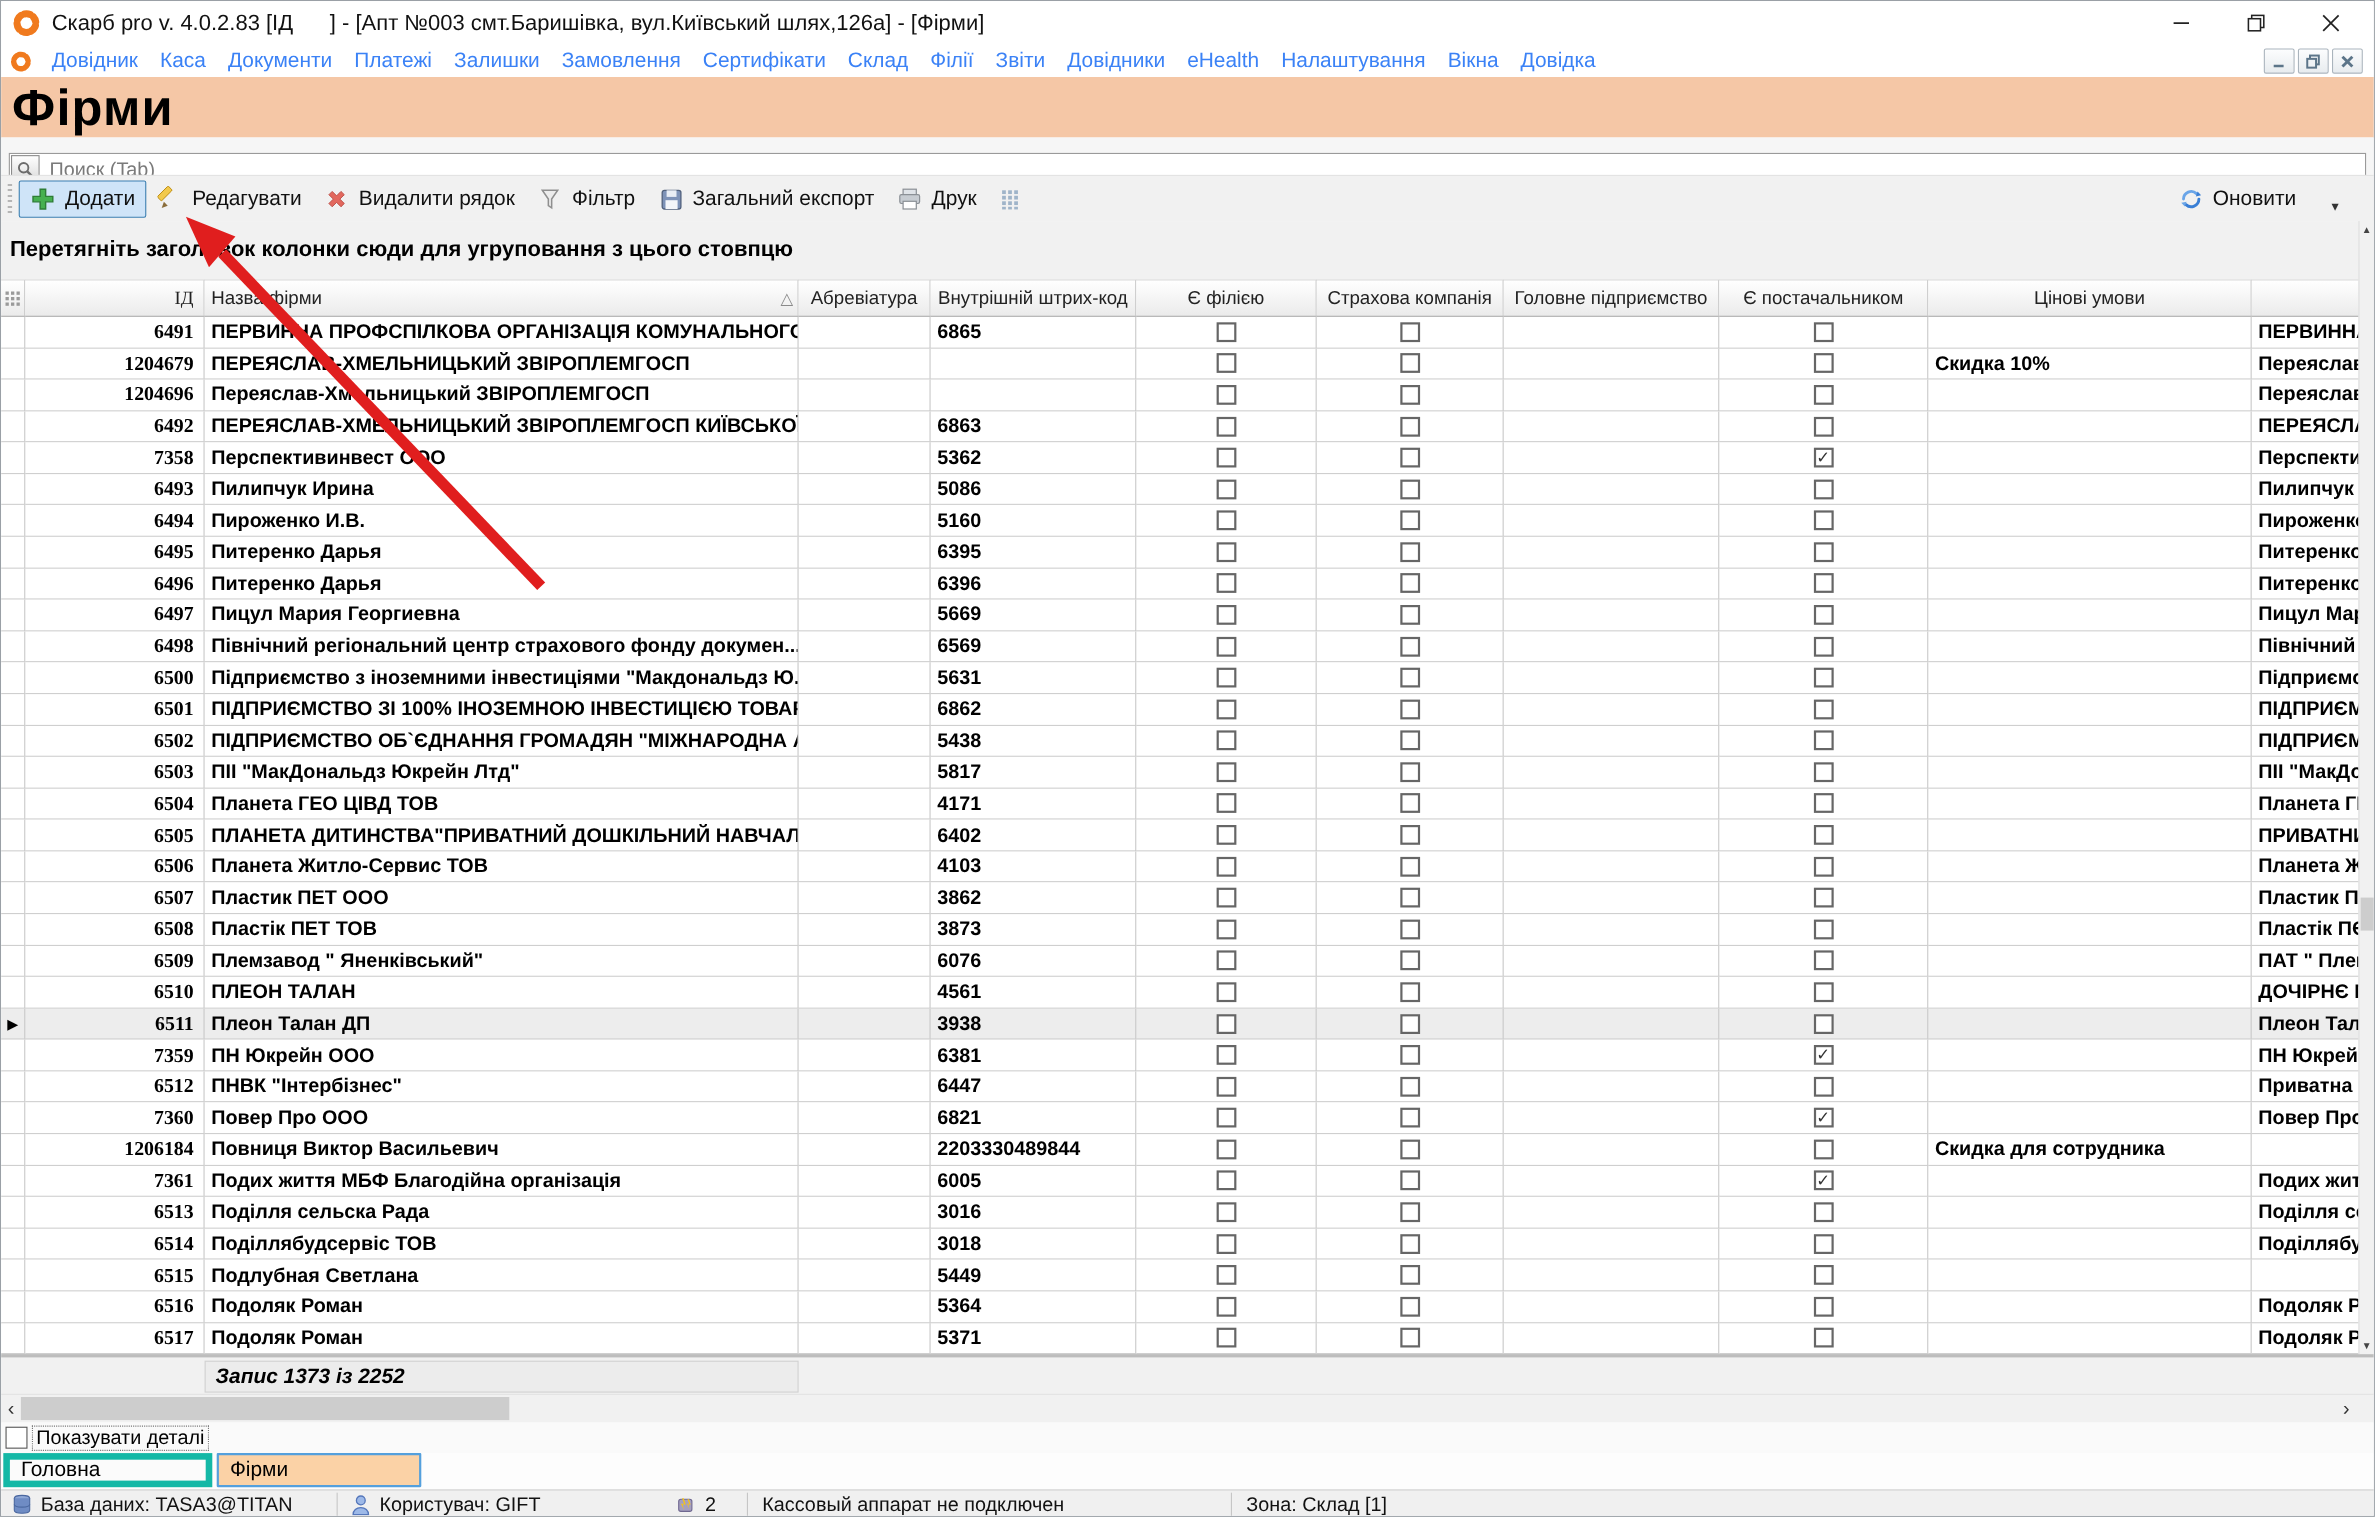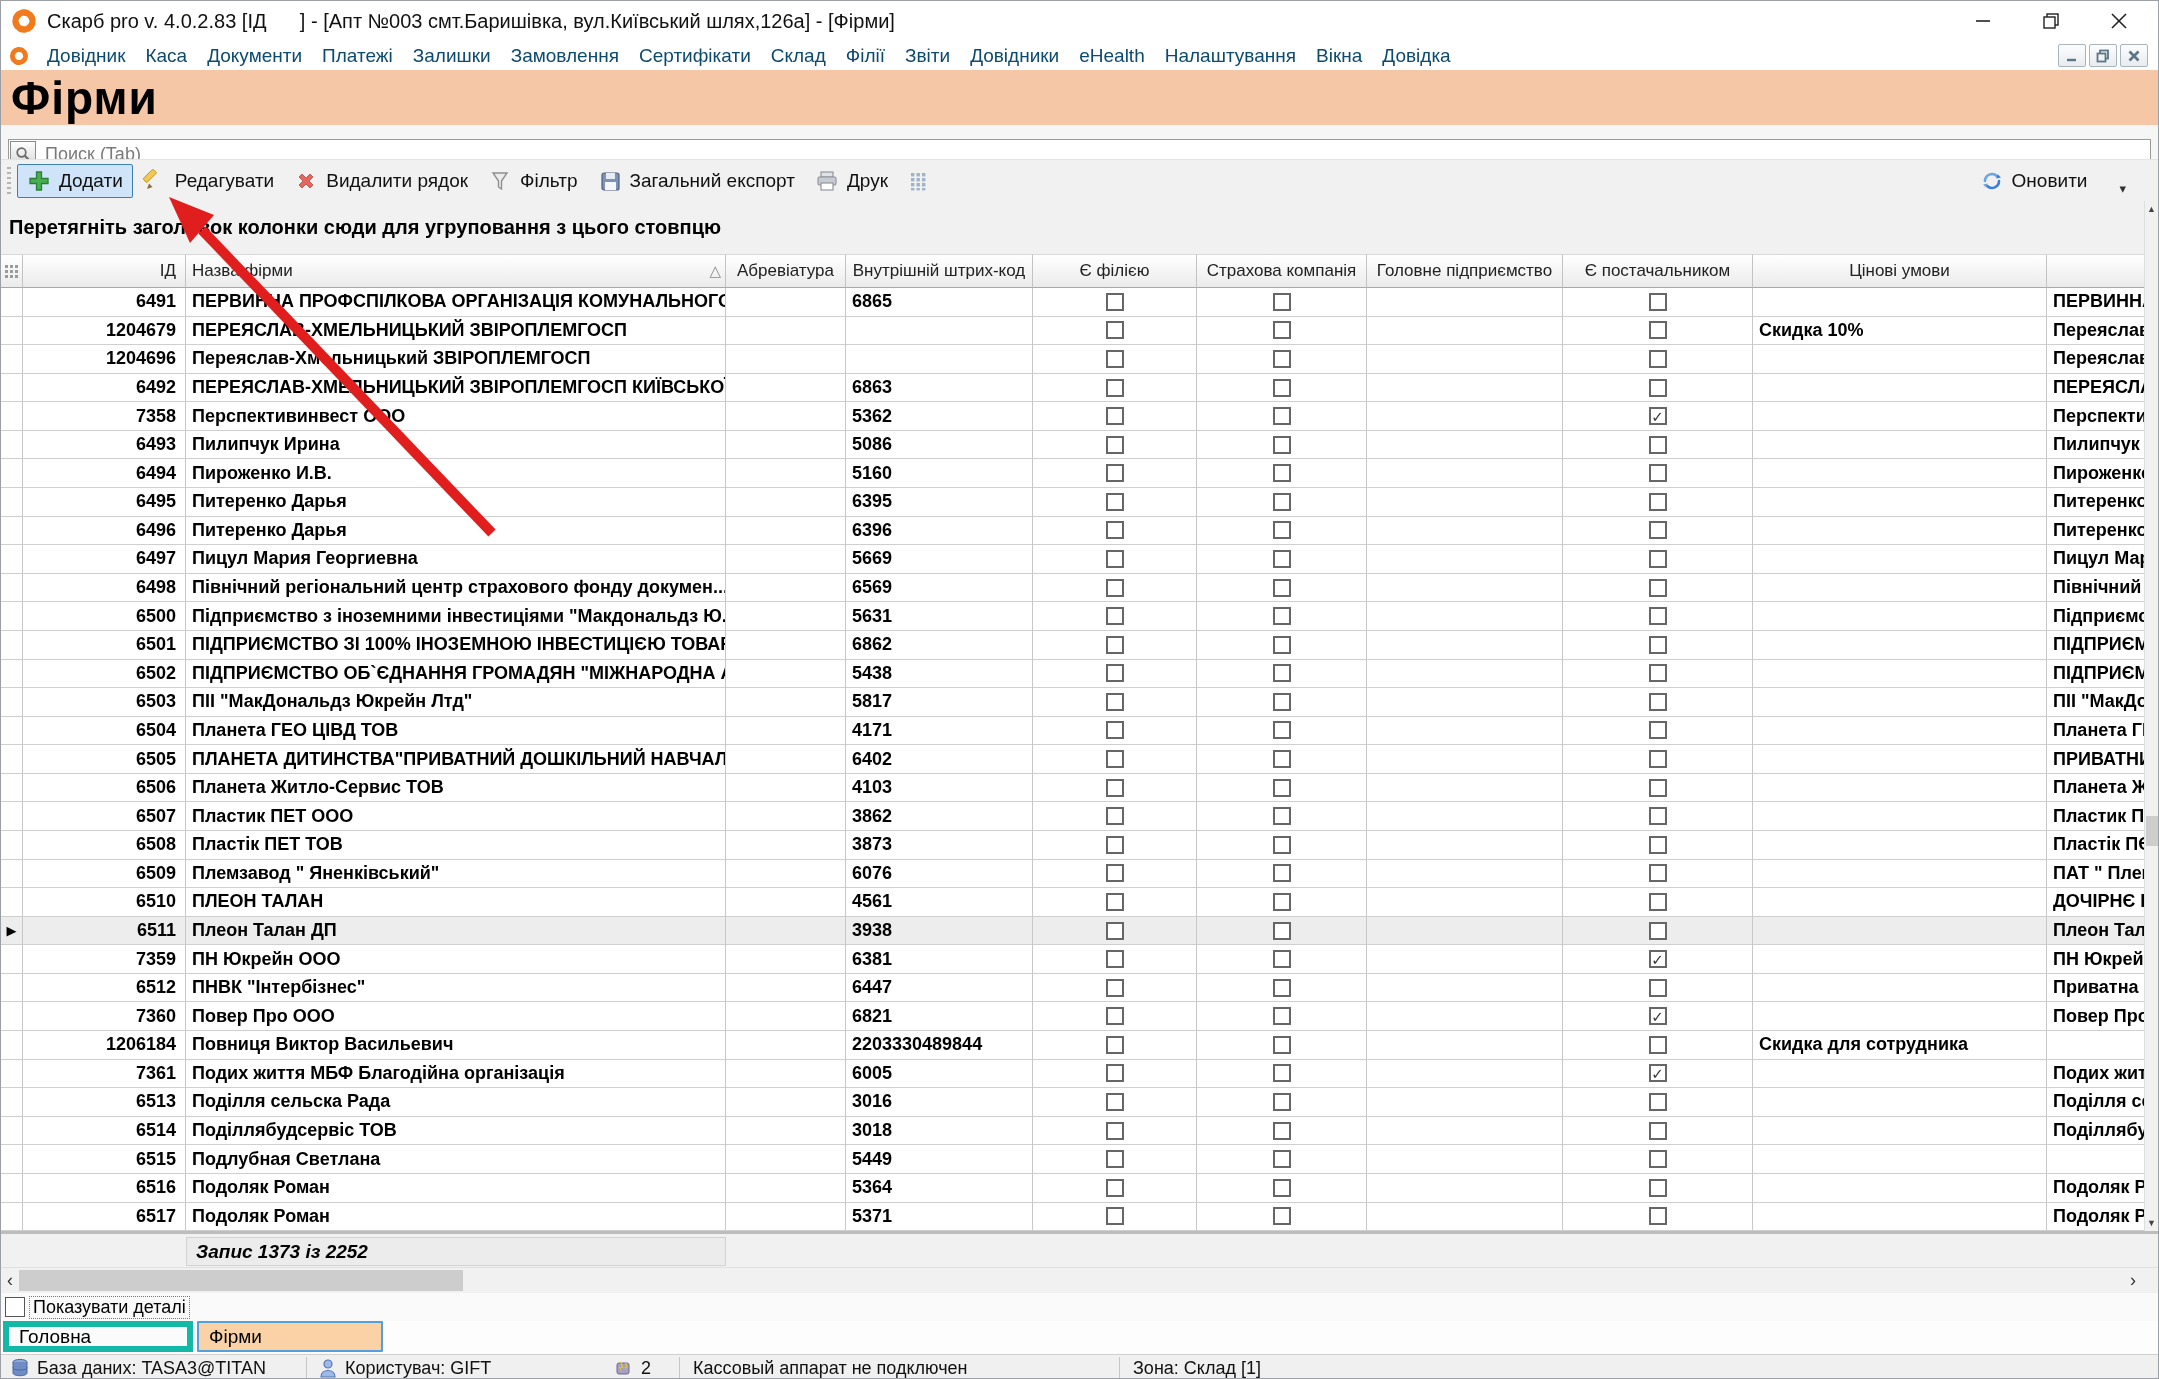--- a/index.html
+++ b/index.html
@@ -12,21 +12,21 @@
   
   .titlebar { height:40px; display:flex; align-items:center; background:#fff; padding:0 10px; }
   .app-logo { width:26px; height:26px; margin-right:10px; flex:0 0 auto; }
   .title-text { font-size:20px; color:#111; white-space:pre; }
   .win-controls { margin-left:auto; display:flex; align-items:center; gap:46px; padding-right:18px; }
   .win-btn { width:22px; height:22px; display:flex; align-items:center; justify-content:center; cursor:default; }
   
   .menubar { height:29px; display:flex; align-items:center; background:#fff; padding:0 6px; }
   .menu-logo { width:20px; height:20px; margin:0 8px 0 2px; }
   .menu-items { display:flex; align-items:center; }
-  .menu-item { font-size:19px; padding:2px 10px; color:#0c4a6e; }
+  .menu-item { font-size:19px; padding:2px 10px; color:#3b82f6; }
   .mdi-controls { margin-left:auto; display:flex; gap:3px; padding-right:4px; }
   .mdi-btn { width:28px; height:23px; border:1px solid #aab4bd; background:linear-gradient(#fcfdfe,#e8ecef);
              display:flex; align-items:center; justify-content:center; border-radius:2px; }
   
   .page-band { height:55px; background:#f5c7a6; display:flex; align-items:center; padding-left:10px; }
   .page-title { font-size:46px; font-weight:bold; letter-spacing:1px; }
   
   .search-row { height:34px; background:#f6f6f6; padding:14px 7px; }
   .search-wrap { height:30px; border:1px solid #9a9a9a; background:#fff; display:flex; align-items:center; }
   .search-icon-box { width:26px; height:26px; margin:1px; border:1px solid #8a8a8a;
@@ -50,21 +50,21 @@
   .hrow, .trow { display:flex; width:2145px; }
   .hrow { height:34px; }
   .hcell { background:linear-gradient(#ffffff,#ebebeb); border-right:1px solid #c3c3c3; border-bottom:1px solid #a8a8a8;
            border-top:1px solid #d9d9d9; font-size:17px; color:#222; display:flex; align-items:center; justify-content:center;
            overflow:hidden; white-space:nowrap; }
   .trow { height:28.58px; background:#fff; }
   .trow.selected { background:#ededed; }
   .cell { border-right:1px solid #c8c8c8; border-bottom:1px solid #cfcfcf; font-size:18px; font-weight:bold;
           display:flex; align-items:center; overflow:hidden; white-space:nowrap; padding:0 6px; }
   .c-ind { width:22px; flex:0 0 22px; justify-content:center; padding:0; font-size:13px; color:#000;}
-  .c-id  { width:163px; flex:0 0 163px; justify-content:flex-end; padding-right:9px;}
+  .c-id  { width:163px; flex:0 0 163px; justify-content:flex-end; padding-right:9px;font-family:Liberation Serif, serif;}
   .c-name{ width:540px; flex:0 0 540px; }
   .c-abbr{ width:120px; flex:0 0 120px; }
   .c-bar { width:187px; flex:0 0 187px; }
   .c-fil { width:164px; flex:0 0 164px; justify-content:center; }
   .c-str { width:170px; flex:0 0 170px; justify-content:center; }
   .c-par { width:196px; flex:0 0 196px; }
   .c-sup { width:190px; flex:0 0 190px; justify-content:center; }
   .c-pri { width:294px; flex:0 0 294px; }
   .c-n2  { width:99px;  flex:0 0 99px; border-right:none; }
   .sort-glyph { margin-left:auto; color:#8a8a8a; font-size:15px; font-weight:normal; padding-right:4px;}

